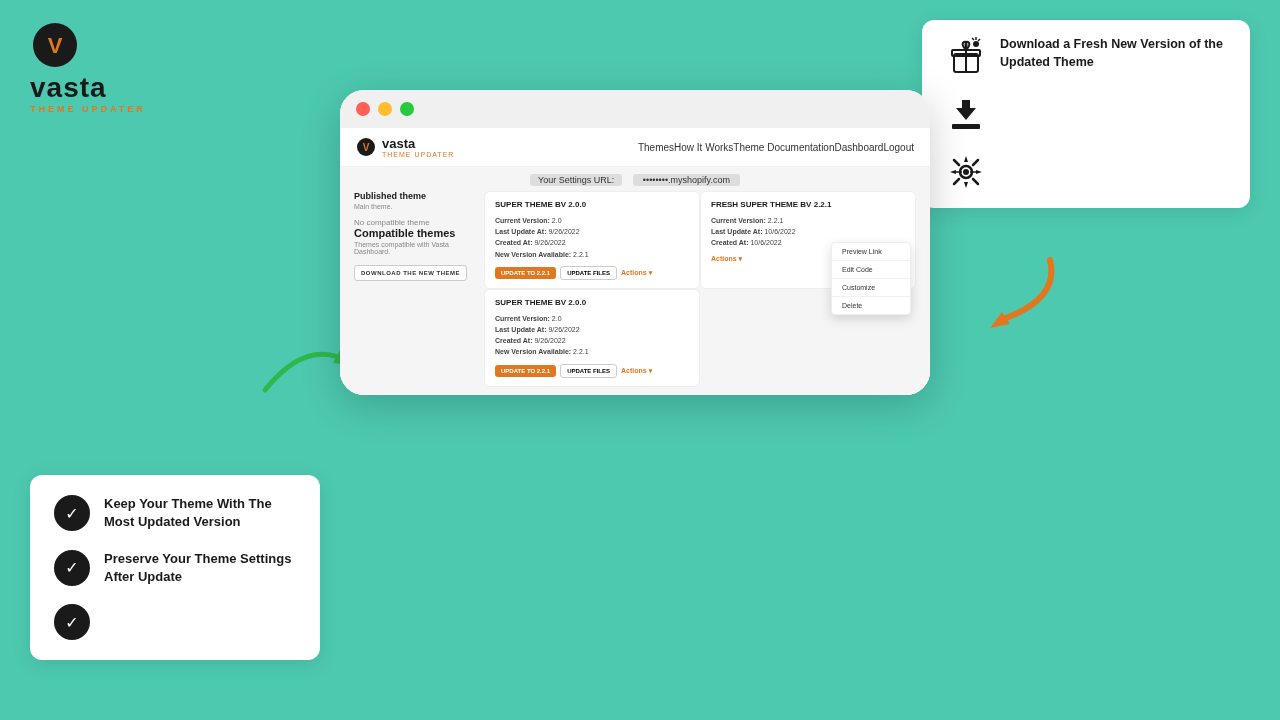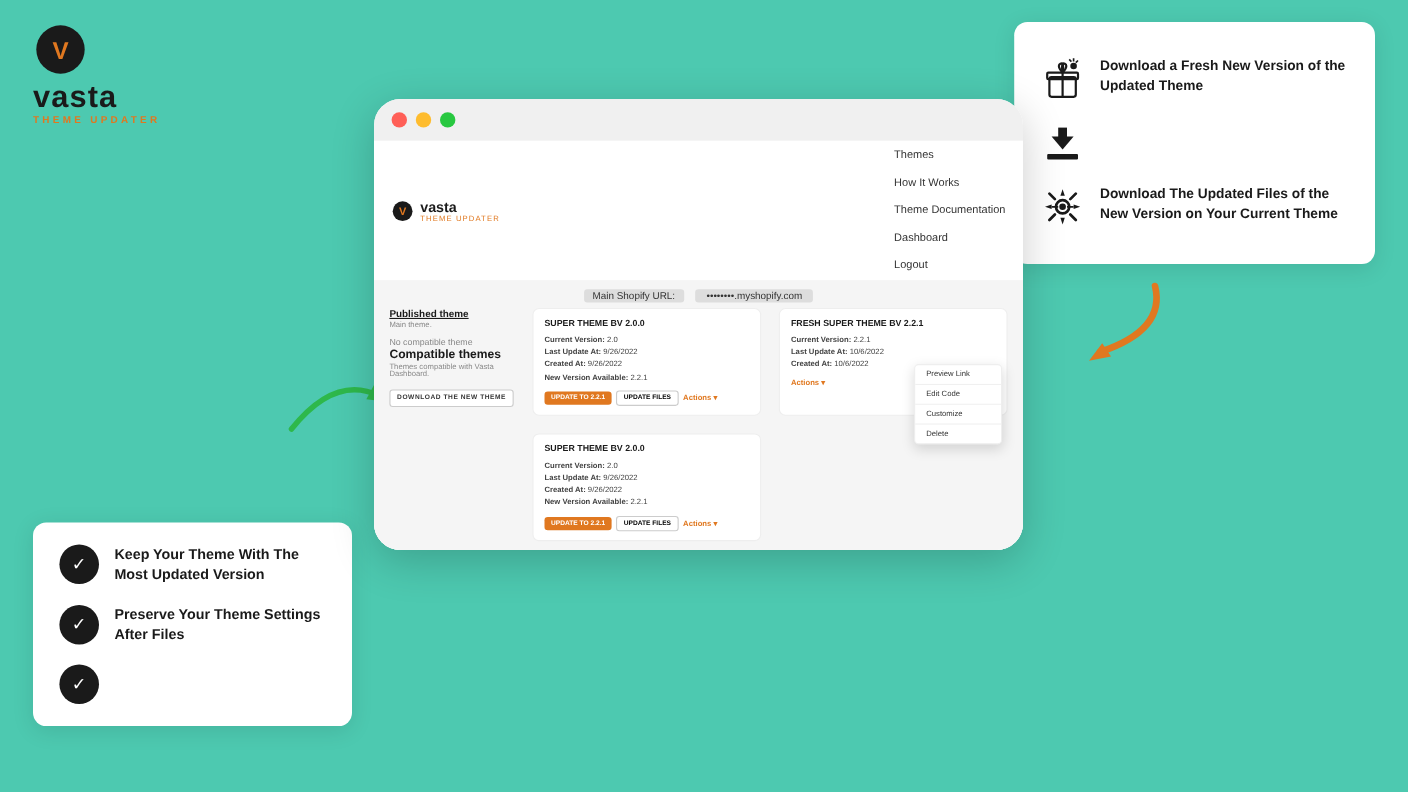--- a/index.html
+++ b/index.html
@@ -79,21 +79,21 @@
       line-height: 1.4;
     }
 
     
     .right-panel {
       position: absolute;
       top: 20px;
       right: 30px;
       background: white;
       border-radius: 12px;
-      padding: 32px 24px;
+      padding: 16px 24px;
       width: 328px;
       box-shadow: 0 4px 20px rgba(0,0,0,0.1);
     }
     .right-feature-item {
       display: flex;
       align-items: flex-start;
       margin-bottom: 18px;
       gap: 14px;
     }
     .right-feature-item:last-child { margin-bottom: 0; }
@@ -165,22 +165,20 @@
       color: #1a1a1a;
     }
     .app-logo-sub {
       font-size: 7px;
       color: #e07820;
       letter-spacing: 1px;
       display: block;
     }
     .app-nav-links {
       display: flex;
-      gap: 14px;
-      flex-direction: column;
     }
     .app-nav-link {
       font-size: 10px;
       color: #333;
       cursor: pointer;
     }
     .shopify-url-bar {
       text-align: center;
       font-size: 9px;
       color: #333;
@@ -199,21 +197,20 @@
     }
     .sidebar {
       width: 120px;
       flex-shrink: 0;
     }
     .sidebar-section-title {
       font-size: 9px;
       font-weight: 700;
       color: #1a1a1a;
       margin-bottom: 2px;
-      text-decoration: underline;
     }
     .sidebar-section-sub {
       font-size: 7px;
       color: #888;
       margin-bottom: 8px;
     }
     .compatible-themes-label {
       font-size: 11px;
       font-weight: 700;
       color: #1a1a1a;
@@ -237,21 +234,21 @@
     }
     .no-compatible {
       font-size: 8px;
       color: #888;
     }
 
     .themes-grid {
       flex: 1;
       display: grid;
       grid-template-columns: 1fr 1fr;
-      gap: 16px;
+      gap: 0;
     }
     .theme-card {
       background: white;
       border: 1px solid #eee;
       border-radius: 6px;
       padding: 8px 10px;
       position: relative;
     }
     .theme-card-title {
       font-size: 8px;
@@ -335,21 +332,21 @@
   <div class="logo-subtitle">THEME UPDATER</div>
 </div>
 
 <div class="feature-card">
   <div class="feature-item">
     <div class="check-circle">✓</div>
     <div class="feature-text">Keep Your Theme With The Most Updated Version</div>
   </div>
   <div class="feature-item">
     <div class="check-circle">✓</div>
-    <div class="feature-text">Preserve Your Theme Settings After Files</div>
+    <div class="feature-text">Preserve Your Theme Settings After Update</div>
   </div>
   <div class="feature-item">
     <div class="check-circle">✓</div>
   </div>
 </div>
 
 <div style="position:absolute; bottom:310px; left:255px; width:100px; height:80px;">
   <svg viewBox="0 0 100 80" width="100" height="80">
     <path d="M10,60 Q50,10 90,30" stroke="#2eb84b" stroke-width="5" fill="none" stroke-linecap="round"></path>
     <polygon points="85,20 95,35 78,33" fill="#2eb84b"></polygon>
@@ -392,21 +389,20 @@
         <path d="M36,20 L30,22 L30,18 Z" fill="#1a1a1a"></path>
         <path d="M8,8 L13,13" stroke="#1a1a1a" stroke-width="2.5" stroke-linecap="round"></path>
         <path d="M32,8 L27,13" stroke="#1a1a1a" stroke-width="2.5" stroke-linecap="round"></path>
         <path d="M8,32 L13,27" stroke="#1a1a1a" stroke-width="2.5" stroke-linecap="round"></path>
         <path d="M32,32 L27,27" stroke="#1a1a1a" stroke-width="2.5" stroke-linecap="round"></path>
         <circle cx="20" cy="20" r="3" fill="#1a1a1a"></circle>
         <line x1="16" y1="20" x2="10" y2="20" stroke="#1a1a1a" stroke-width="1.5"></line>
         <line x1="24" y1="20" x2="30" y2="20" stroke="#1a1a1a" stroke-width="1.5"></line>
       </svg>
     </div>
-    <div class="right-feature-text">Download The Updated Files of the New Version on Your Current Theme</div>
   </div>
 </div>
 
 <div style="position:absolute; top:240px; right:210px; width:120px; height:90px;">
   <svg viewBox="0 0 120 90" width="120" height="90">
     <path d="M100,20 Q110,60 50,80" stroke="#e07820" stroke-width="6" fill="none" stroke-linecap="round"></path>
     <polygon points="40,88 52,72 60,84" fill="#e07820"></polygon>
   </svg>
 </div>
 
@@ -436,21 +432,21 @@
         <span class="app-nav-link">How It Works</span>
         <span class="app-nav-link">Theme Documentation</span>
         <span class="app-nav-link">Dashboard</span>
         <span class="app-nav-link">Logout</span>
       </div>
     </div>
 
     <div style="background:#f5f5f5; padding:8px 14px;">
 
       <div class="shopify-url-bar">
-        <span>Main Shopify URL:</span>
+        <span>Your Settings URL:</span>
         <span style="background:#ddd; padding:1px 10px; border-radius:3px; margin:0 4px;">••••••••.myshopify.com</span>
       </div>
 
       <div class="sidebar-main">
 
         <div class="sidebar">
           <div class="sidebar-section-title">Published theme</div>
           <div class="sidebar-section-sub">Main theme.</div>
           <div class="no-compatible" style="">No compatible theme</div>
 

